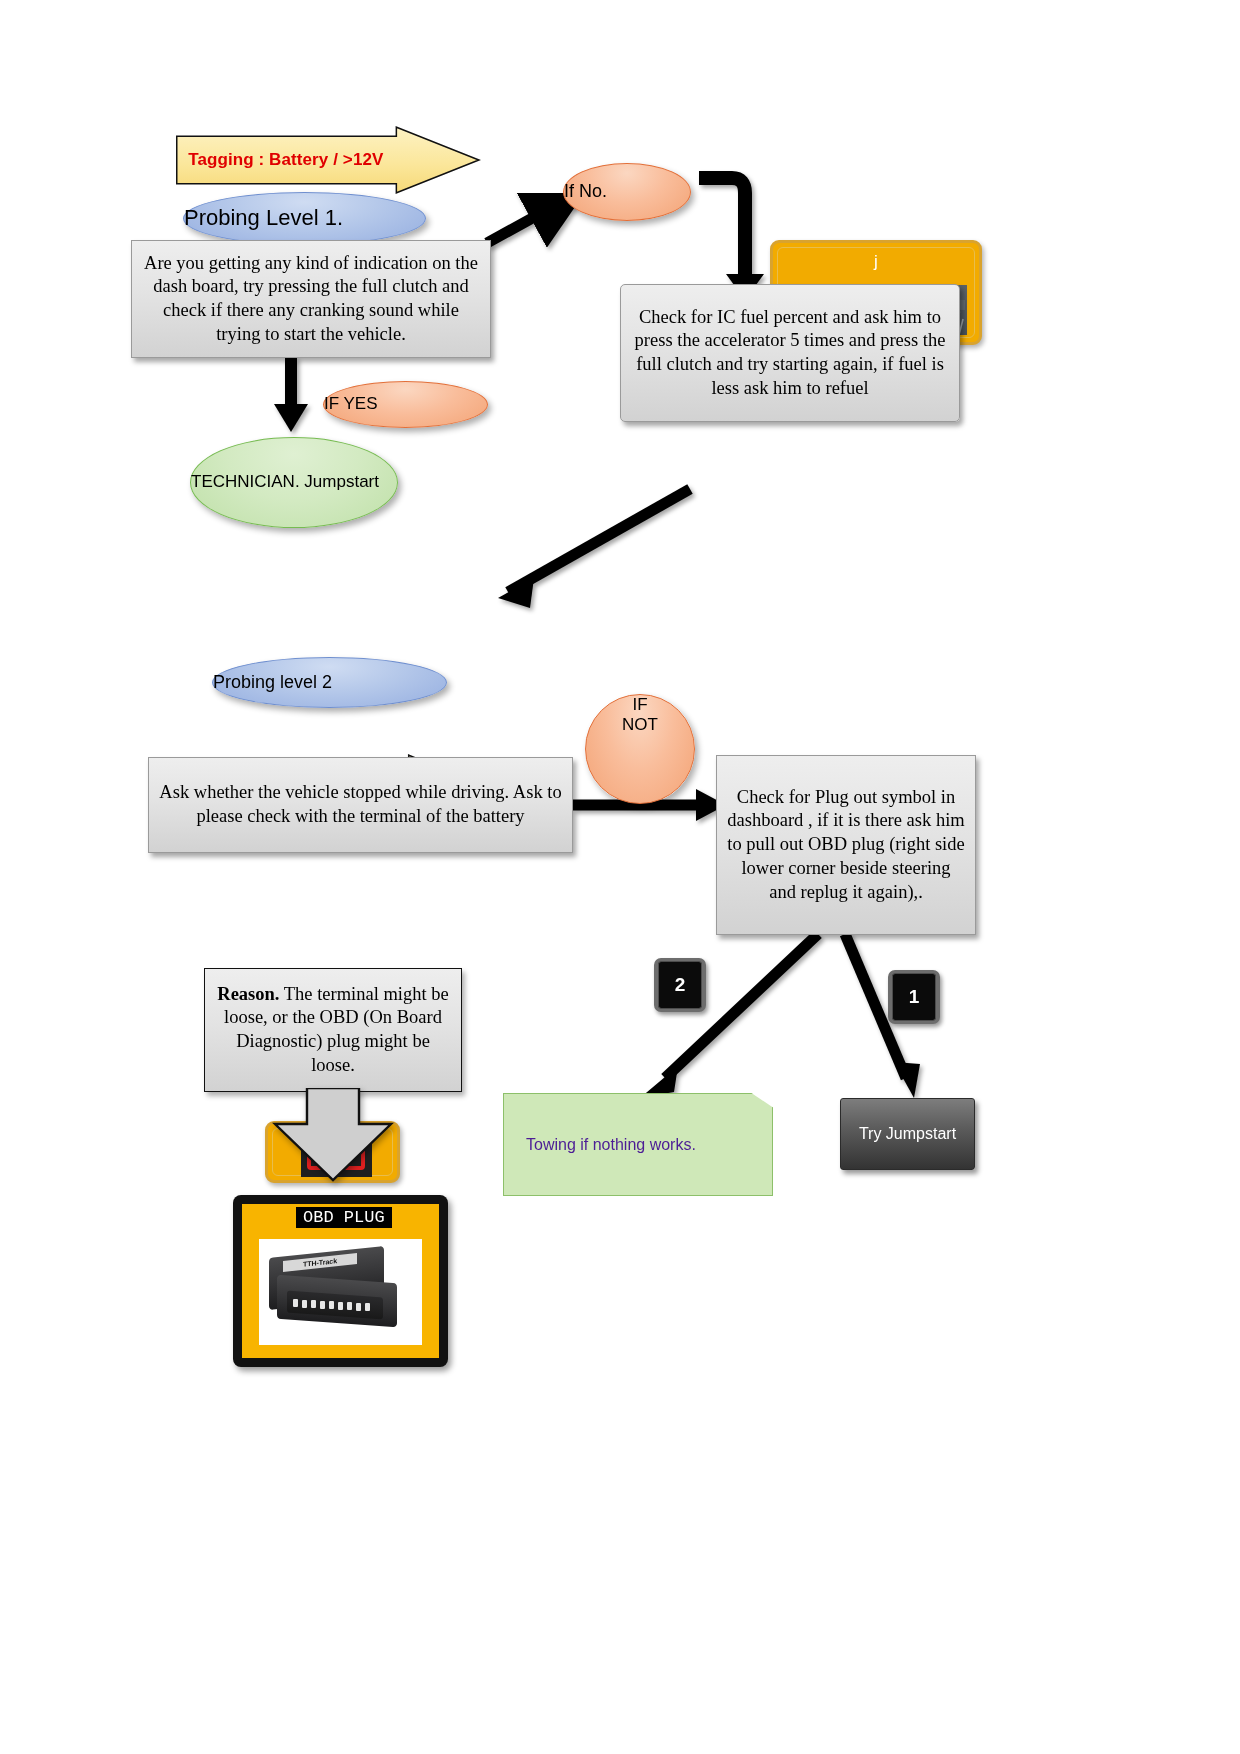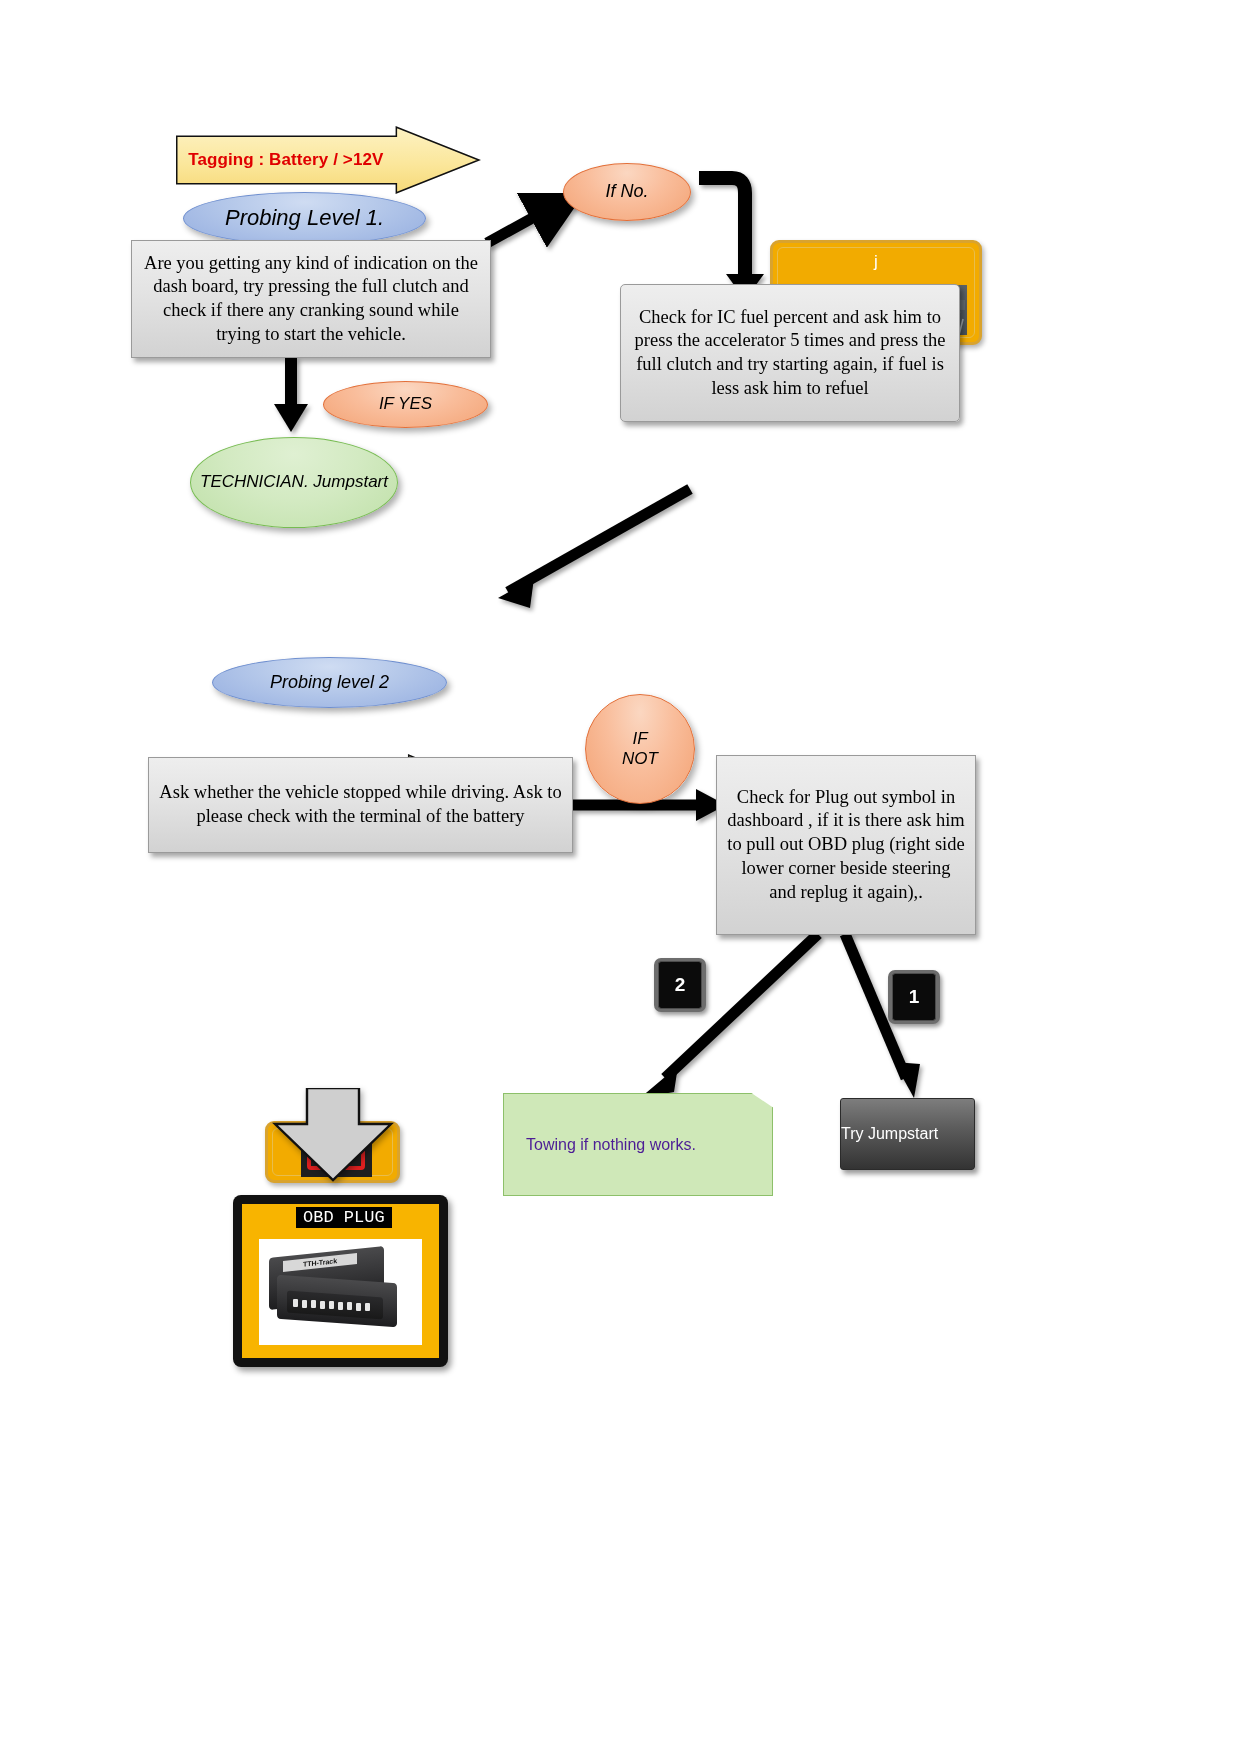--- a/index.html
+++ b/index.html
@@ -18,24 +18,23 @@
     display:flex;align-items:center;justify-content:center;
     text-align:center;line-height:1.28;
     padding:6px 10px;
   }
   .procbox.rounded{border-radius:5px;}
   .procbox.sharp{border-radius:0;}
   .procbox.plain{border:1px solid #111;box-shadow:3px 4px 5px rgba(0,0,0,.3);}
 
   .ellipse{
     border-radius:50%;
-    display:flex;align-items:center;justify-content:center;
+    display:flex;align-items:center;
     text-align:center;line-height:1.2;
     box-shadow:3px 4px 6px rgba(0,0,0,.32);
-    font-style:italic;
   }
   .ell-blue{
     background:radial-gradient(ellipse at 50% 18%, #cfdcf2 0%, #b6c9ea 42%, #95aee0 100%);
     border:1.6px solid #6f8fcf;color:#000;
   }
   .ell-orange{
     background:radial-gradient(ellipse at 50% 16%, #fbd7c1 0%, #f9bd9b 45%, #f3a375 100%);
     border:1.6px solid #e2703a;color:#000;
   }
   .ell-green{
@@ -73,21 +72,21 @@
     width:100%;height:100%;border:1px solid #4c4c4c;border-radius:3px;
     display:flex;align-items:center;justify-content:center;
   }
 
   
   .darkbox{
     background:linear-gradient(180deg,#7d7d7d 0%,#5d5d5d 40%,#333333 100%);
     border:1px solid #2b2b2b;border-radius:3px;
     box-shadow:3px 4px 5px rgba(0,0,0,.4);
     color:#fff;font-size:16px;text-align:center;line-height:1.3;
-    display:flex;align-items:center;
+    display:flex;align-items:center;justify-content:center;
   }
 
   
   .greenpent{
     background:#cfe8b8;
     border:1px solid #8dc06a;
     box-shadow:3px 4px 5px rgba(0,0,0,.3);
     -webkit-clip-path:polygon(0 0,92% 0,100% 14%,100% 100%,0 100%);
     clip-path:polygon(0 0,92% 0,100% 14%,100% 100%,0 100%);
     display:flex;align-items:center;
@@ -297,20 +296,25 @@
     <div class="inner-rule"></div>
     <div class="batt-black" style="left:33px;top:10px;width:71px;height:43px;">
       <div class="batt-nub" style="left:12px;top:3px;width:11px;height:7px;"></div>
       <div class="batt-nub" style="left:47px;top:3px;width:11px;height:7px;"></div>
       <div class="batt-body" style="left:6px;top:9px;width:58px;height:27px;box-sizing:border-box;"></div>
       <div class="batt-sign" style="left:16px;top:15px;font-size:17px;">–</div>
       <div class="batt-sign" style="left:43px;top:14px;font-size:17px;">+</div>
     </div>
   </div>
 
+  <div class="node procbox plain" style="left:204px;top:968px;width:258px;height:124px;font-size:18.5px;border-radius:0;">
+    <span>
+      <b>Reason.</b><span> The terminal might be loose, or the OBD (On Board Diagnostic) plug might be loose.</span>
+    </span>
+  </div>
 
   <div class="node" style="left:271px;top:1088px;width:124px;height:94px;filter:drop-shadow(2px 3px 3px rgba(0,0,0,.35));">
     <svg viewBox="0 0 124 94" style="width:124px;height:94px;">
       <polygon points="36,0 88,0 88,36 120,36 62,92 4,36 36,36" fill="#cfcfcf" stroke="#111" stroke-width="2.4"></polygon>
     </svg>
   </div>
 
   <div class="node numchip" style="left:654px;top:958px;width:52px;height:54px;">
     <div class="inner">
       <span>2</span>

